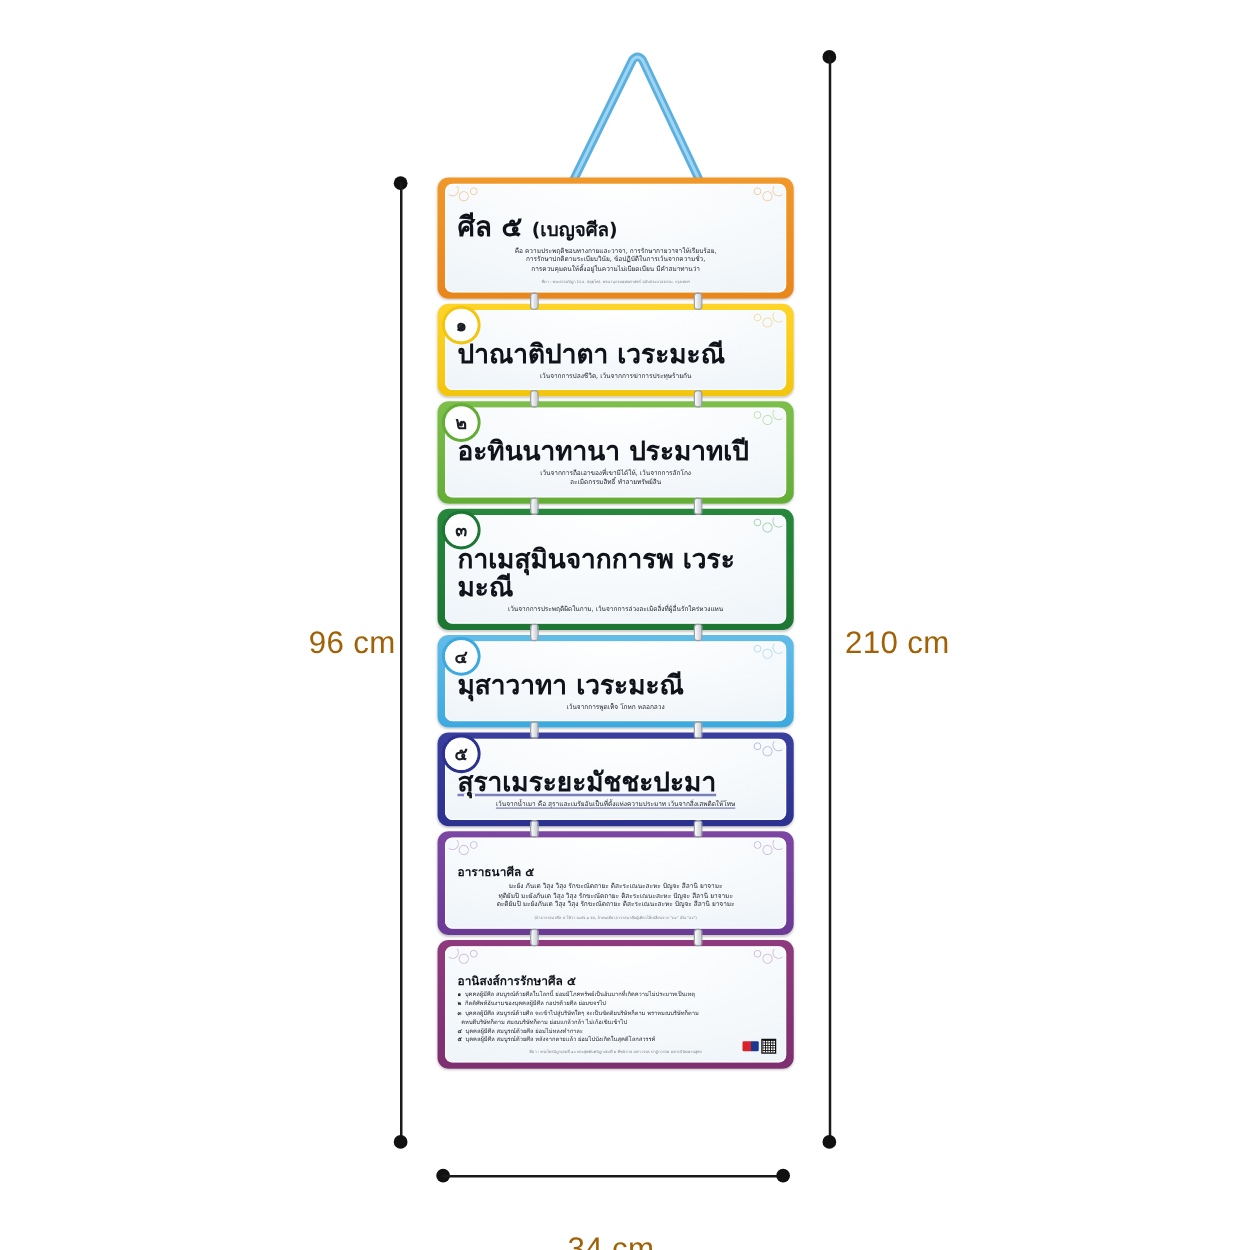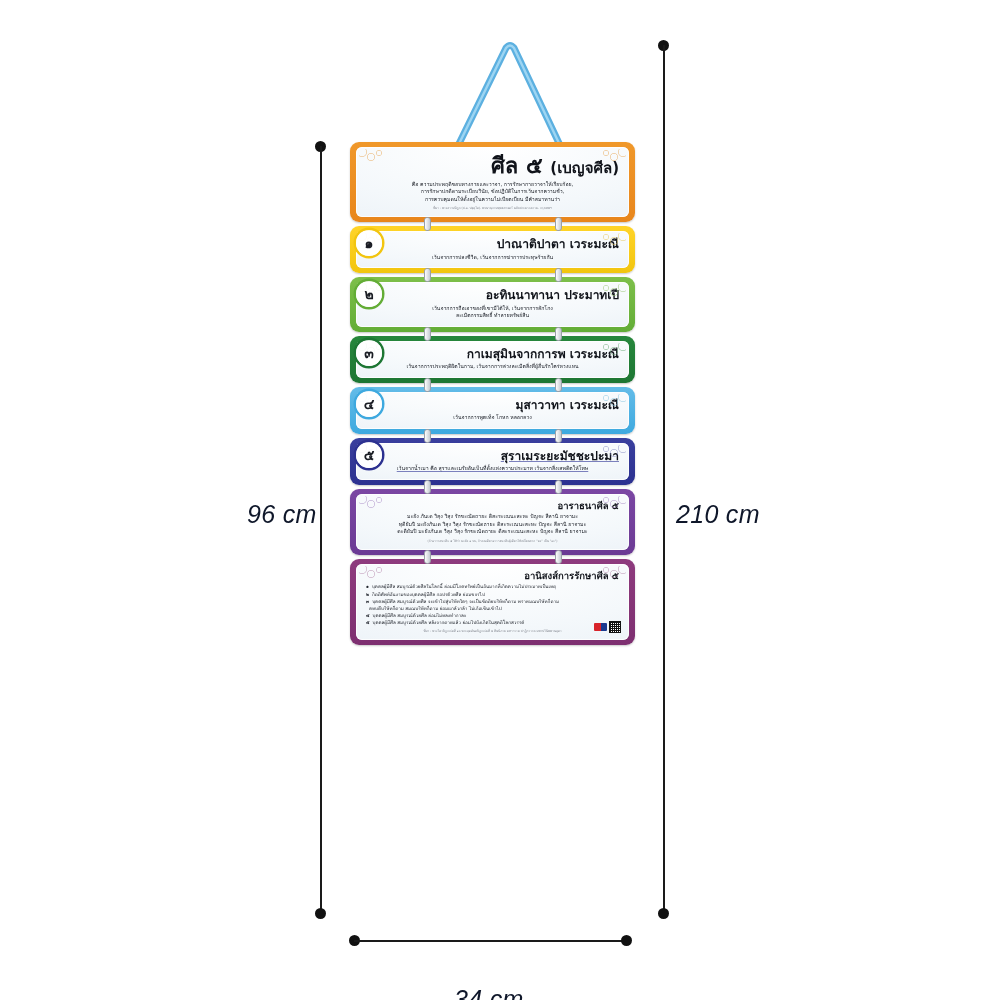--- a/index.html
+++ b/index.html
@@ -10,22 +10,22 @@
     position:relative;overflow:hidden;
   }
   #stage{position:absolute;inset:0;}
 
   
   .dim-line{position:absolute;background:#1a1a1a;}
   .dim-v{width:2px;}
   .dim-h{height:2px;}
   .dim-dot{position:absolute;width:11px;height:11px;border-radius:50%;background:#111;}
   .dim-label{
-    position:absolute;color:#0f172a;font-size:25px;letter-spacing:.3px;
-    white-space:nowrap;font-family:"Liberation Sans",sans-serif;font-style:italic;
+    position:absolute;color:#a16207;font-size:25px;letter-spacing:.3px;
+    white-space:nowrap;font-family:"Liberation Sans",sans-serif;
   }
 
   
   #rope{position:absolute;left:440px;top:40px;width:140px;height:120px;}
 
   
   #banner{position:absolute;left:350px;top:142px;width:285px;}
   .panel{
     position:relative;
     border-radius:9px;
@@ -49,22 +49,22 @@
     background:
       radial-gradient(circle at 3px 3px, transparent 4px, currentColor 4.6px, transparent 5.4px),
       radial-gradient(circle at 12px 8px, transparent 3px, currentColor 3.6px, transparent 4.4px),
       radial-gradient(circle at 20px 4px, transparent 2px, currentColor 2.6px, transparent 3.4px);
     pointer-events:none;
   }
   .inner:before{left:3px;top:2px;}
   .inner:after{right:3px;top:2px;transform:scaleX(-1);}
 
   .title{
-    text-align:right;font-weight:bold;color:#10131a;
-    line-height:1.12;margin:1px 0 2px;
+    text-align:left;font-weight:bold;color:#10131a;
+    line-height:1.12;margin:18px 0 2px;
   }
   .sub{
     text-align:center;color:#20242c;line-height:1.45;
     font-size:5.2px;
   }
   .sub .ln{display:block;}
   .foot{
     text-align:center;color:#7b7f88;font-size:3.1px;margin-top:3px;line-height:1.3;
   }
 
@@ -102,21 +102,21 @@
   .p4 .badge{box-shadow:0 0 0 2.5px #3ea9df;}
   .p5{background:linear-gradient(180deg,#3a3f9e,#2c3190);}
   .p5 .inner{color:#7b80bd;text-decoration:underline;}
   .p5 .badge{box-shadow:0 0 0 2.5px #2c3190;}
   .p6{background:linear-gradient(180deg,#7b47a3,#6b3a94);}
   .p6 .inner{color:#a07fc0;}
   .p7{background:linear-gradient(180deg,#8e3b7e,#7d2f70);}
   .p7 .inner{color:#b07fa6;}
 
   .t-xl{font-size:22px;}
-  .t-lg{font-size:12px;}
+  .t-lg{font-size:21px;}
   .t-md{font-size:9.5px;}
   .paren{font-size:15px;font-weight:bold;}
 
   .list{color:#20242c;font-size:4.6px;line-height:1.55;padding:0;margin:2px 0 0;list-style:none;}
   .list li{display:flex;gap:3px;align-items:flex-start;}
   .list .n{flex:0 0 auto;font-weight:bold;}
   .stamp{position:absolute;right:8px;bottom:7px;display:flex;gap:2px;align-items:center;}
   .stamp .lg{width:13px;height:8px;background:linear-gradient(90deg,#d8232a 55%,#1b3a8f 55%);border-radius:1px;}
   .stamp .qr{
     width:10px;height:10px;

